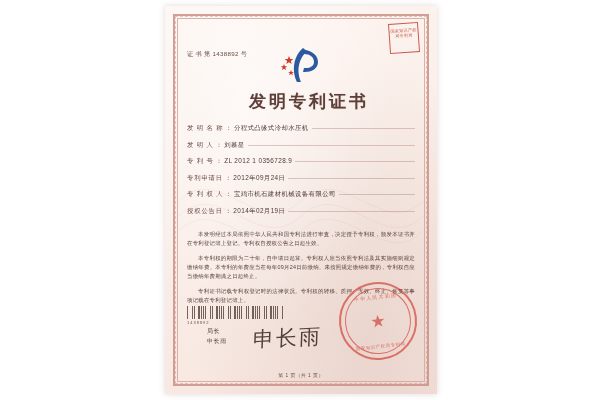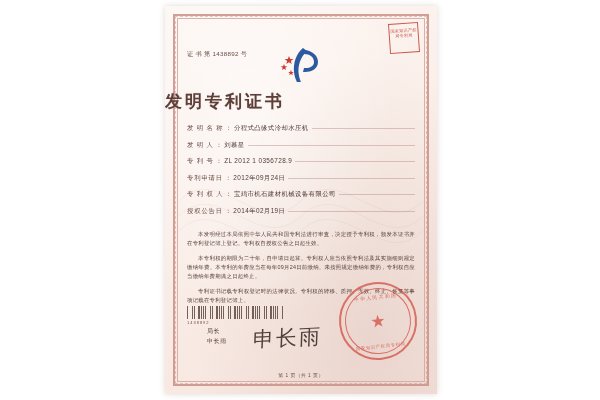--- a/index.html
+++ b/index.html
@@ -108,23 +108,24 @@
     height: 46px;
     display: flex;
     align-items: center;
     justify-content: center;
   }
   .emblem svg { display: block; }
 
   
   .doc-title {
     position: absolute;
-    left: 0;
+    left: 16px;
     right: 0;
     top: 84px;
+    text-align: center;
     font-family: "DejaVu Serif", "Liberation Serif", serif;
     font-size: 17px;
     letter-spacing: 3px;
     color: #5c3f38;
     font-weight: 700;
     text-shadow: 0 0 1px rgba(140,90,80,0.35);
   }
 
   
   .fields {

